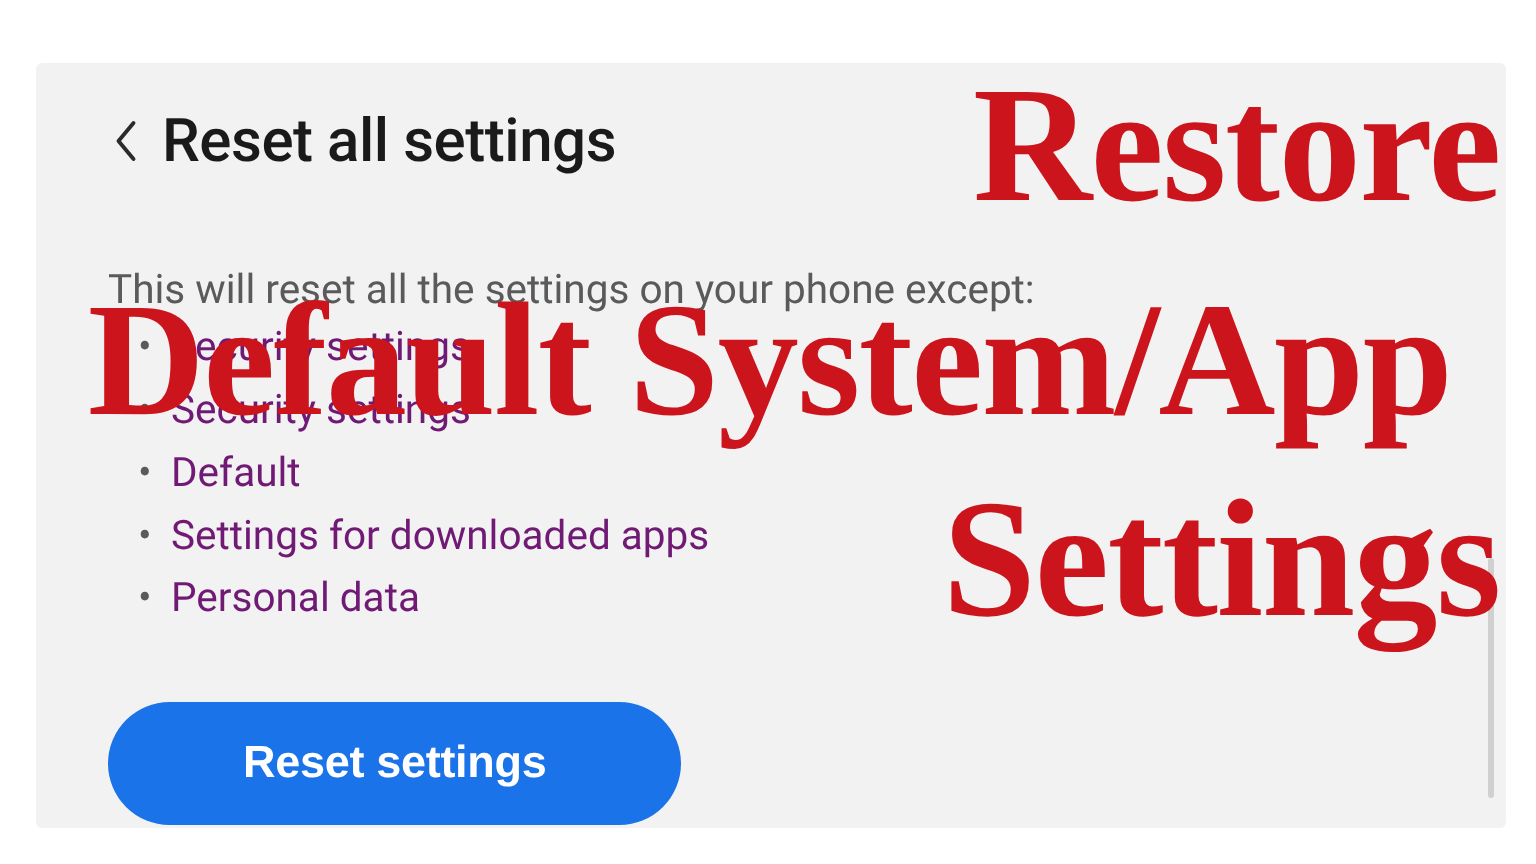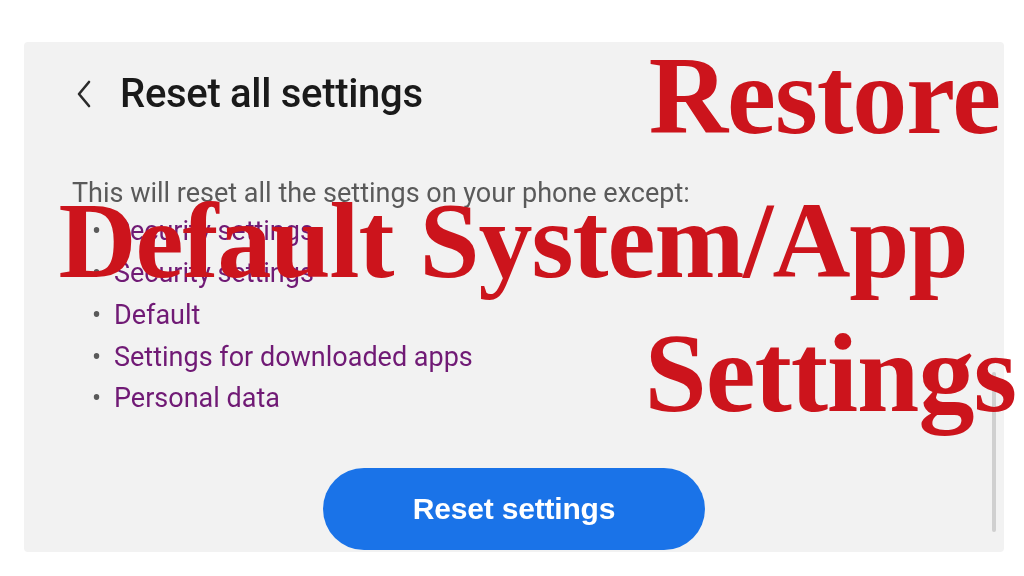--- a/index.html
+++ b/index.html
@@ -21,21 +21,21 @@
       top: 42px;
       width: 980px;
       height: 510px;
       background: #f2f2f2;
       border-radius: 4px;
       padding: 28px 48px 20px 48px;
     }
     .header-row {
       display: flex;
       align-items: center;
-      gap: 24px;
+      gap: 12px;
       margin-bottom: 60px;
     }
     .back-chevron {
       width: 24px;
       height: 38px;
       display: flex;
       align-items: center;
       justify-content: center;
     }
     .back-chevron svg {
@@ -72,21 +72,20 @@
     }
     .exception-list li::before {
       content: "•";
       position: absolute;
       left: 0;
       color: #5a5a5a;
     }
     .button-wrap {
       width: 100%;
       display: flex;
-      justify-content: center;
       margin-top: 48px;
     }
     .reset-button {
       background: #1a73e8;
       color: #ffffff;
       font-size: 30px;
       font-weight: 700;
       border: none;
       border-radius: 45px;
       padding: 24px 90px;
@@ -111,21 +110,21 @@
     }
     .cap-default {
       top: 190px;
       left: 8px;
       font-size: 108px;
       width: 1010px;
       text-align: center;
     }
     .cap-settings {
       top: 320px;
-      right: 8px;
+      right: 24px;
       font-size: 112px;
       text-align: center;
     }
     .scroll-hint {
       position: absolute;
       right: 8px;
       top: 330px;
       width: 4px;
       height: 160px;
       background: #d0d0d0;

